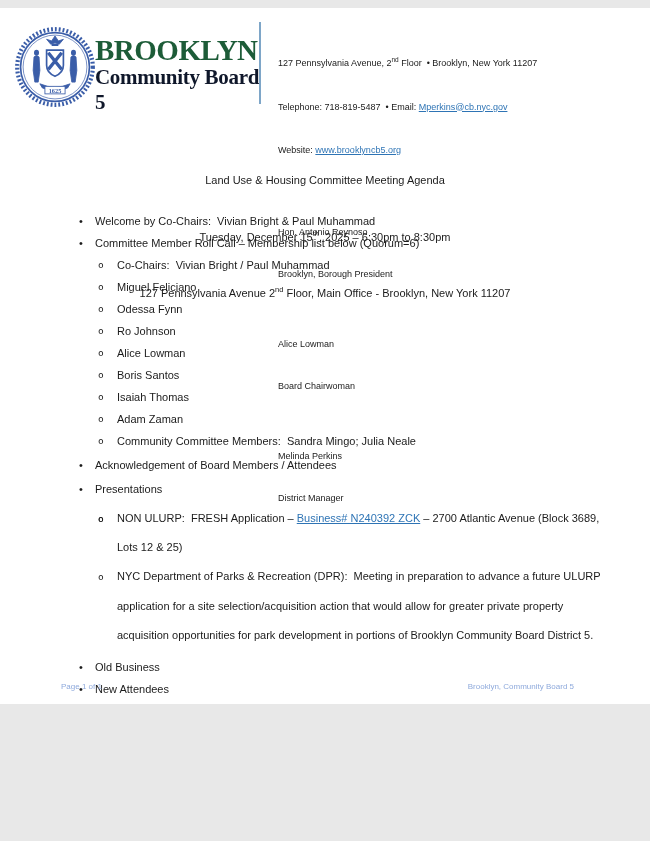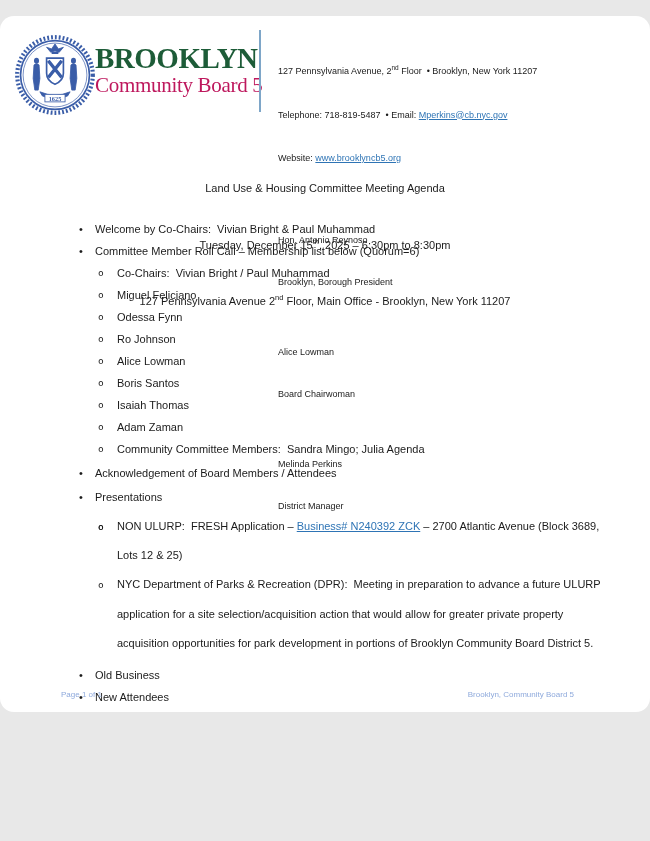--- a/index.html
+++ b/index.html
@@ -1,38 +1,37 @@
 <!DOCTYPE html>
 <html><head>
 <meta charset="utf-8">
 <style>
   * { margin: 0; padding: 0; box-sizing: border-box; }
   body { background: #e8e8e8; font-family: "Liberation Sans", sans-serif; }
   .page {
     position: relative;
     width: 650px; height: 696px;
-    margin: 16px auto;
+    margin: 8px auto;
     background: #ffffff;
     color: #1b1b1b;
     overflow: hidden;
-    border-radius: 14px;
   }
 
   
   .seal-wrap { position: absolute; left: 13px; top: 17px; width: 84px; height: 84px; }
   .logo-text { position: absolute; left: 95px; top: 27px; width: 170px; }
   .logo-line1 {
     font-family: "Liberation Serif", serif;
     font-weight: bold; font-size: 29px; line-height: 30px;
     letter-spacing: -0.5px; color: #1d5c38;
   }
   .logo-line2 {
     font-family: "Liberation Serif", serif;
-    font-weight: normal; font-size: 21px; line-height: 25px;
-    letter-spacing: -0.3px; color: #be185d;
+    font-weight: bold; font-size: 21px; line-height: 25px;
+    letter-spacing: -0.3px; color: #0f172a;
   }
   .vdivider {
     position: absolute; left: 259px; top: 14px;
     width: 2px; height: 82px; background: #7ea6c8;
   }
   .contact { position: absolute; left: 278px; top: 16px; width: 360px; font-size: 9px; line-height: 14.5px; white-space: pre-wrap; }
   .contact sup { font-size: 6.5px; }
   .doc-link { color: #2e74b5; text-decoration: underline; cursor: pointer; }
   .officials { display: flex; margin-top: 10px; font-size: 9px; line-height: 14px; flex-direction: column; }
   .official-col1 { width: 150px; }
@@ -139,21 +138,21 @@
       <div class="ai lvl1"><span class="bullet">•</span><span class="atext">Welcome by Co-Chairs:  Vivian Bright &amp; Paul Muhammad</span></div>
       <div class="ai lvl1"><span class="bullet">•</span><span class="atext">Committee Member Roll Call – Membership list below (Quorum=6)</span></div>
       <div class="ai lvl2"><span class="bullet">o</span><span class="atext">Co-Chairs:  Vivian Bright / Paul Muhammad</span></div>
       <div class="ai lvl2"><span class="bullet">o</span><span class="atext">Miguel Feliciano</span></div>
       <div class="ai lvl2"><span class="bullet">o</span><span class="atext">Odessa Fynn</span></div>
       <div class="ai lvl2"><span class="bullet">o</span><span class="atext">Ro Johnson</span></div>
       <div class="ai lvl2"><span class="bullet">o</span><span class="atext">Alice Lowman</span></div>
       <div class="ai lvl2"><span class="bullet">o</span><span class="atext">Boris Santos</span></div>
       <div class="ai lvl2"><span class="bullet">o</span><span class="atext">Isaiah Thomas</span></div>
       <div class="ai lvl2"><span class="bullet">o</span><span class="atext">Adam Zaman</span></div>
-      <div class="ai lvl2"><span class="bullet">o</span><span class="atext">Community Committee Members:  Sandra Mingo; Julia Agenda</span></div>
+      <div class="ai lvl2"><span class="bullet">o</span><span class="atext">Community Committee Members:  Sandra Mingo; Julia Neale</span></div>
       <div class="ai lvl1 gap"><span class="bullet">•</span><span class="atext">Acknowledgement of Board Members / Attendees</span></div>
       <div class="ai lvl1 gap"><span class="bullet">•</span><span class="atext">Presentations</span></div>
       <div class="ai lvl2 loose"><span class="bullet">o</span></div>
       <div class="ai lvl2 loose"><span class="bullet">o</span><span class="atext">NON ULURP:  FRESH Application – <a class="doc-link" href="#">Business# N240392 ZCK</a> – 2700 Atlantic Avenue (Block 3689, Lots 12 &amp; 25)</span></div>
       <div class="ai lvl2 loose"><span class="bullet">o</span><span class="atext">NYC Department of Parks &amp; Recreation (DPR):  Meeting in preparation to advance a future ULURP application for a site selection/acquisition action that would allow for greater private property acquisition opportunities for park development in portions of Brooklyn Community Board District 5.</span></div>
       <div class="ai lvl1 gap"><span class="bullet">•</span><span class="atext">Old Business</span></div>
       <div class="ai lvl1"><span class="bullet">•</span><span class="atext">New Attendees</span></div>
       <div class="ai lvl1"><span class="bullet">•</span><span class="atext">Adjournment</span></div>
     </div>
 

